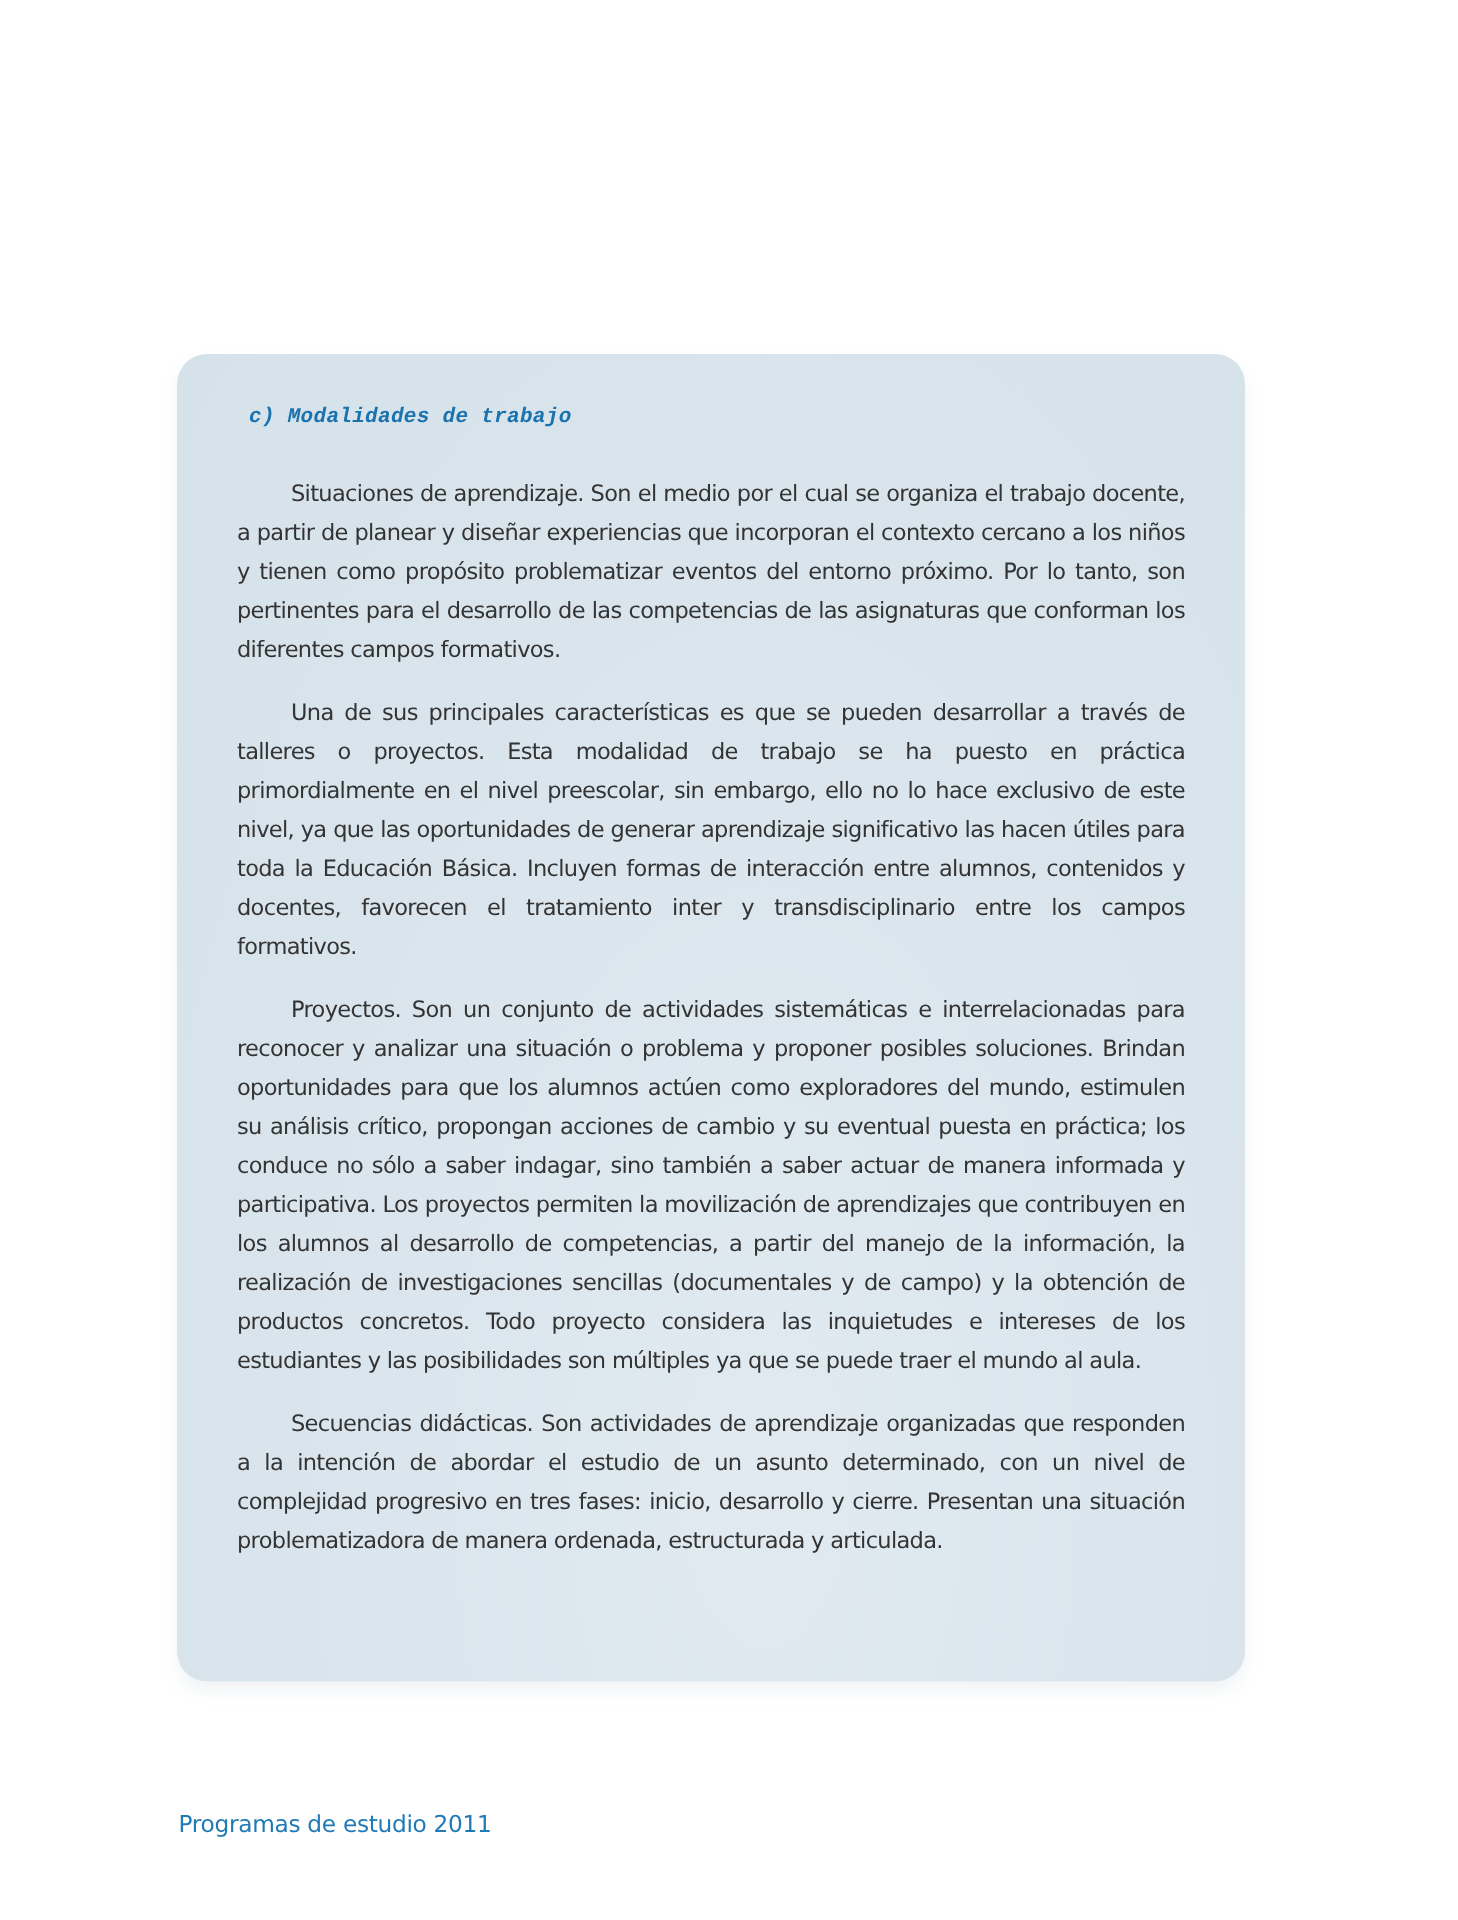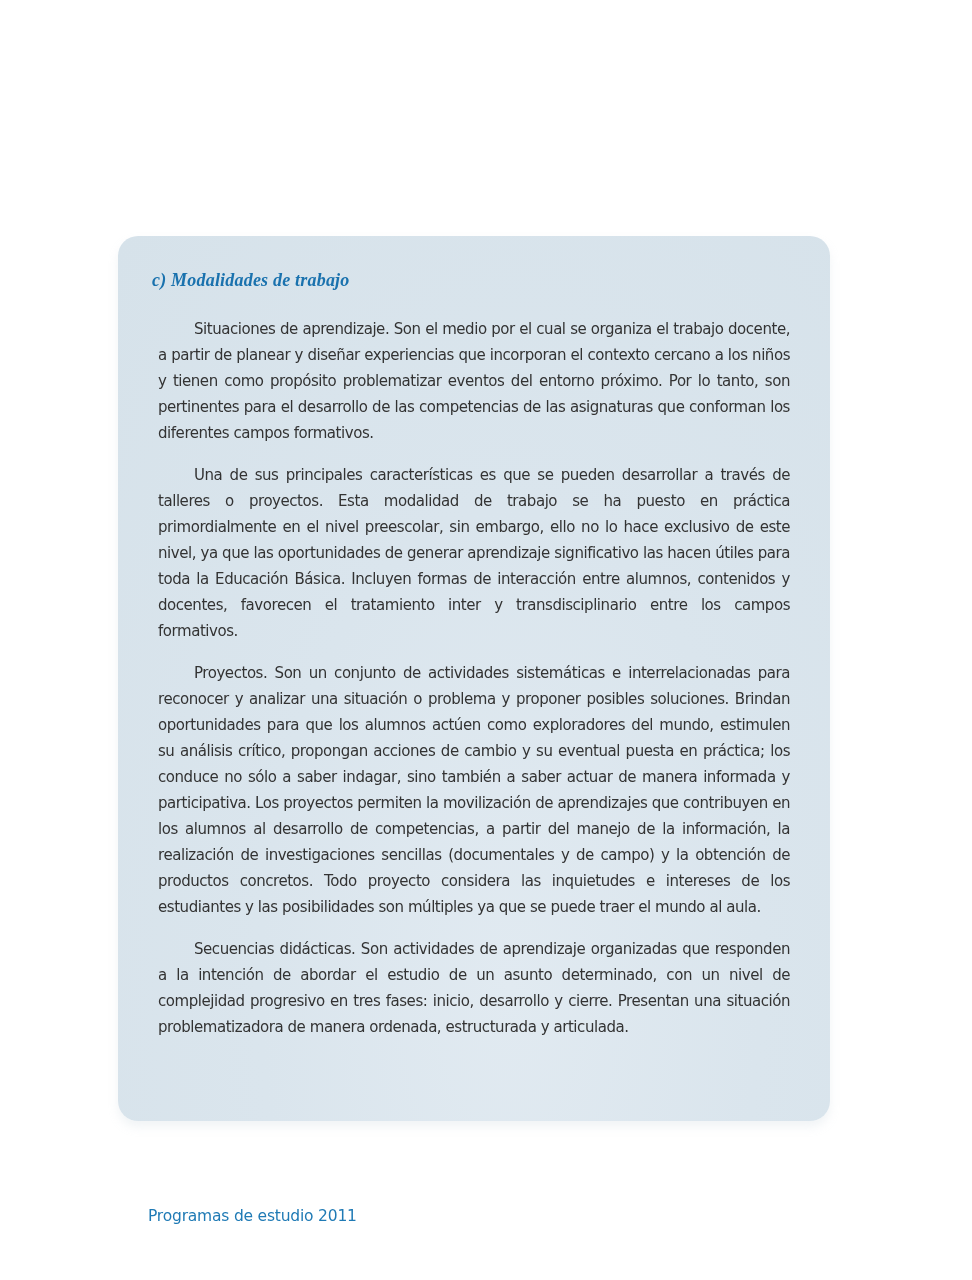--- a/index.html
+++ b/index.html
@@ -4,35 +4,34 @@
   <style>
     html, body { margin: 0; padding: 0; background: #ffffff; }
     body { width: 972px; height: 1280px; position: relative; overflow: hidden; }
     .panel {
       position: absolute; left: 118px; top: 236px; width: 712px; height: 885px;
       border-radius: 20px;
       background: radial-gradient(ellipse at 55% 85%, #e1eaf1 0%, #dae5ed 45%, #d6e2ea 100%);
       box-shadow: 0 6px 10px rgba(200,210,220,0.25);
     }
     .heading {
-      position: absolute; left: 152px; top: 270px;
-      font-family: Liberation Serif, serif; font-style: italic; font-weight: bold;
-      font-size: 18px; color: #1a72ae; letter-spacing: 0.2px;
+      position: absolute; left: 166px; top: 270px;
+      font-family: Liberation Mono, monospace; font-style: italic; font-weight: bold;
+      font-size: 14px; color: #1a72ae; letter-spacing: 0.2px;
     }
     .body-text {
       position: absolute; left: 142px; top: 300px; width: 664px;
       font-family: "DejaVu Sans", sans-serif; font-size: 15px; line-height: 26px;
       color: #333333; text-align: justify; letter-spacing: -0.45px;
     }
     .body-text p { margin: 16px; text-indent: 36px; }
     .footer {
       position: absolute; left: 119px; top: 1207px;
       font-family: "DejaVu Sans", sans-serif; font-size: 15.5px; color: #1f7ab5;
       letter-spacing: -0.2px;
-      margin-left: 29px;
     }
   </style>
 </head>
 <body>
 
 <div class="panel"></div>
 
 <div class="heading">c) Modalidades de trabajo</div>
 
 <div class="body-text">

